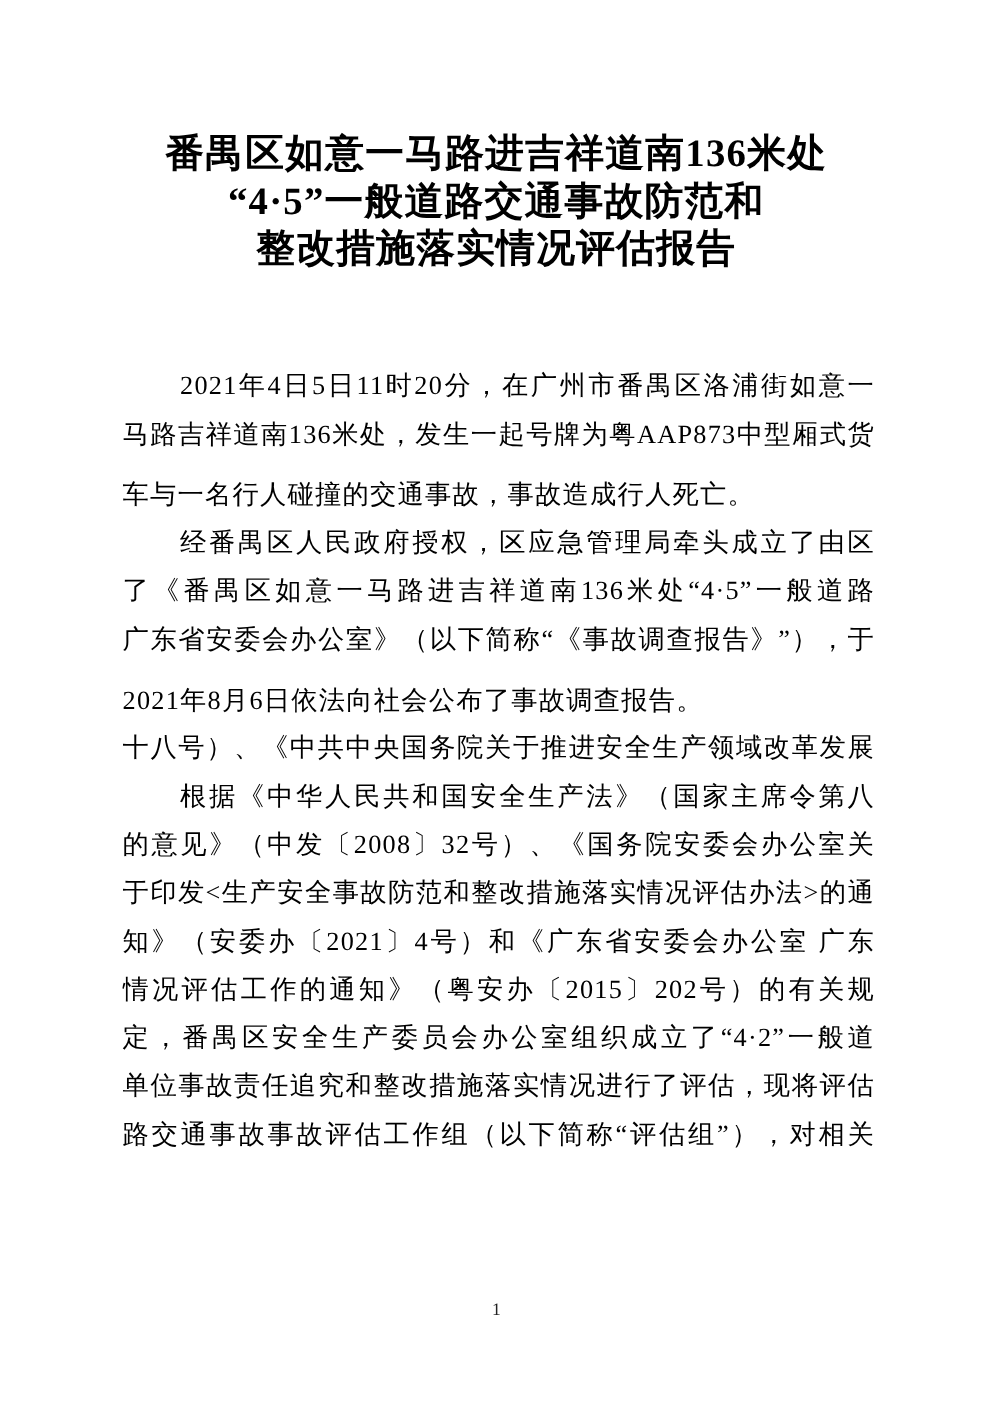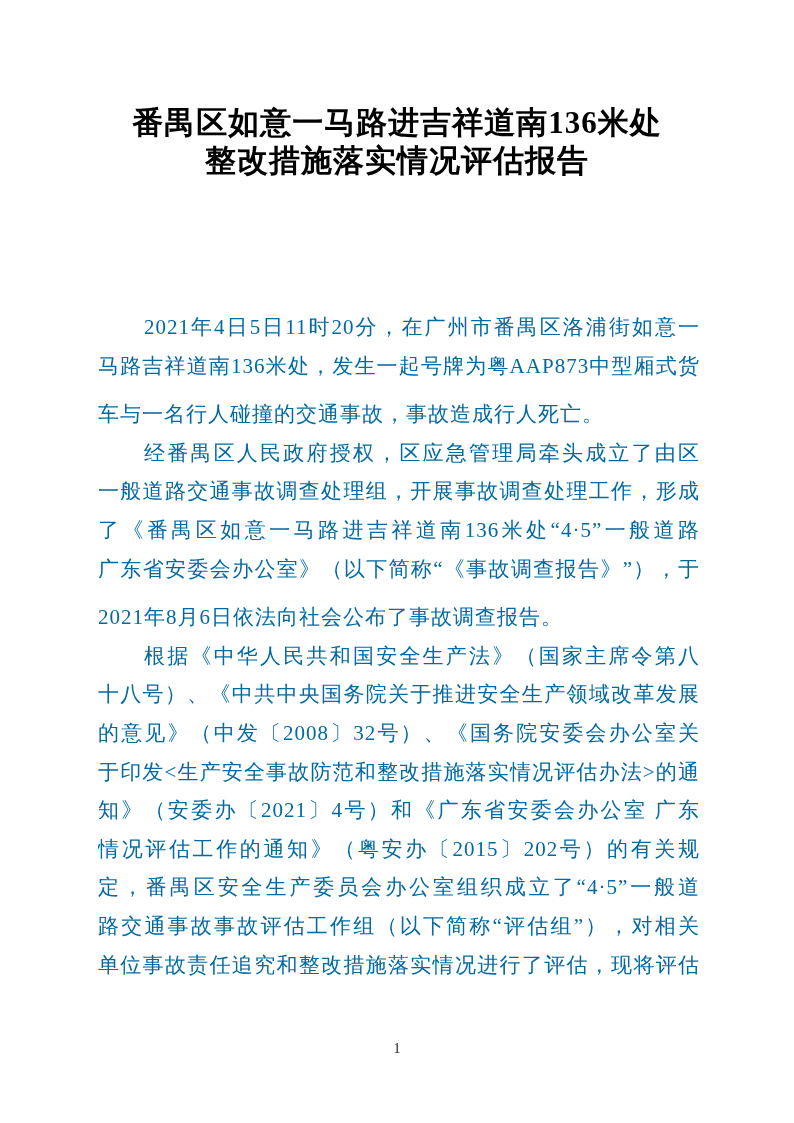--- a/index.html
+++ b/index.html
@@ -23,25 +23,25 @@
     width: 674px;
     text-align: center;
     font-size: 31px;
     font-weight: bold;
     color: #000000;
     line-height: 38px;
     letter-spacing: 1px;
   }
   .doc-body {
     position: absolute;
-    top: 308px;
+    top: 289px;
     left: 98px;
     width: 602px;
     font-size: 21px;
-    color: #0369a1;
+    color: #000000;
     line-height: 38.6px;
   }
   .line {
     text-align: justify;
     text-align-last: justify;
     text-justify: inter-character;
     letter-spacing: 1px;
     overflow: hidden;
     white-space: nowrap;
   }
@@ -63,48 +63,48 @@
     line-height: 18px;
   }
 </style>
 </head>
 <body>
 
 <div class="page">
 
   <header class="doc-title">
     <div class="title-line">番禺区如意一马路进吉祥道南136米处</div>
+    <div class="title-line">“4·5”一般道路交通事故防范和</div>
     <div class="title-line">整改措施落实情况评估报告</div>
   </header>
 
   <main class="doc-body">
 
     <section>
       <div class="line indent">2021年4日5日11时20分，在广州市番禺区洛浦街如意一</div>
       <div class="line">马路吉祥道南136米处，发生一起号牌为粤AAP873中型厢式货</div>
       <div class="line para-end">车与一名行人碰撞的交通事故，事故造成行人死亡。</div>
     </section>
 
     <section>
       <div class="line indent">经番禺区人民政府授权，区应急管理局牵头成立了由区</div>
-      <div class="line">一般道路交通事故调查处理组，开展事故调查处理工作，形成</div>
       <div class="line">了《番禺区如意一马路进吉祥道南136米处“4·5”一般道路</div>
       <div class="line">广东省安委会办公室》（以下简称“《事故调查报告》”），于</div>
       <div class="line para-end">2021年8月6日依法向社会公布了事故调查报告。</div>
     </section>
 
     <section>
+      <div class="line">十八号）、《中共中央国务院关于推进安全生产领域改革发展</div>
       <div class="line indent">根据《中华人民共和国安全生产法》（国家主席令第八</div>
-      <div class="line">十八号）、《中共中央国务院关于推进安全生产领域改革发展</div>
       <div class="line">的意见》（中发〔2008〕32号）、《国务院安委会办公室关</div>
       <div class="line">于印发&lt;生产安全事故防范和整改措施落实情况评估办法&gt;的通</div>
       <div class="line">知》（安委办〔2021〕4号）和《广东省安委会办公室 广东</div>
       <div class="line">情况评估工作的通知》（粤安办〔2015〕202号）的有关规</div>
-      <div class="line">定，番禺区安全生产委员会办公室组织成立了“4·5”一般道</div>
+      <div class="line">定，番禺区安全生产委员会办公室组织成立了“4·2”一般道</div>
+      <div class="line">单位事故责任追究和整改措施落实情况进行了评估，现将评估</div>
       <div class="line">路交通事故事故评估工作组（以下简称“评估组”），对相关</div>
-      <div class="line">单位事故责任追究和整改措施落实情况进行了评估，现将评估</div>
     </section>
 
   </main>
 
   <footer class="page-number">1</footer>
 
 </div>
 
 </body></html>

